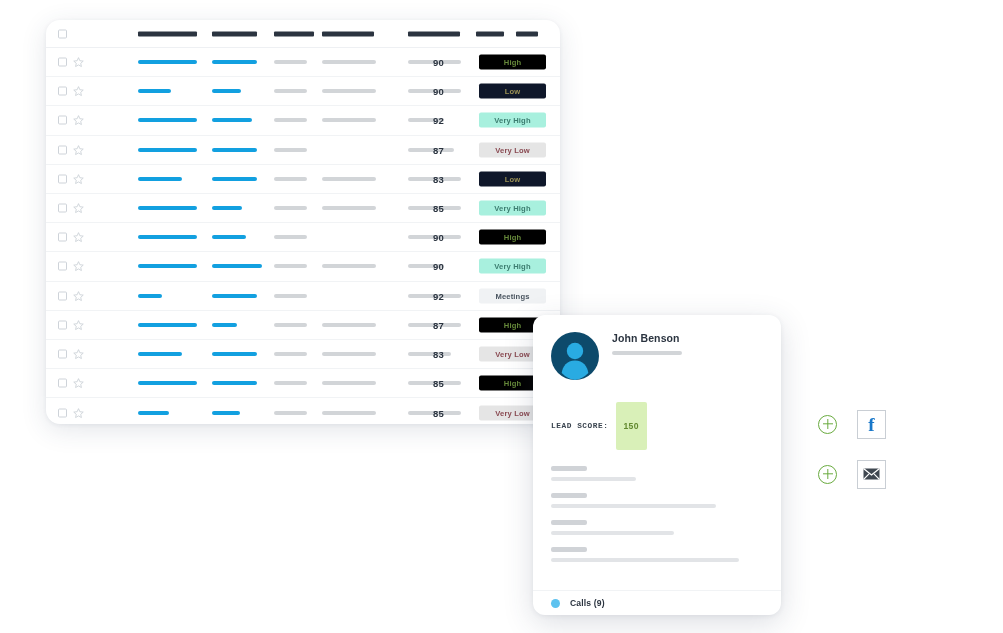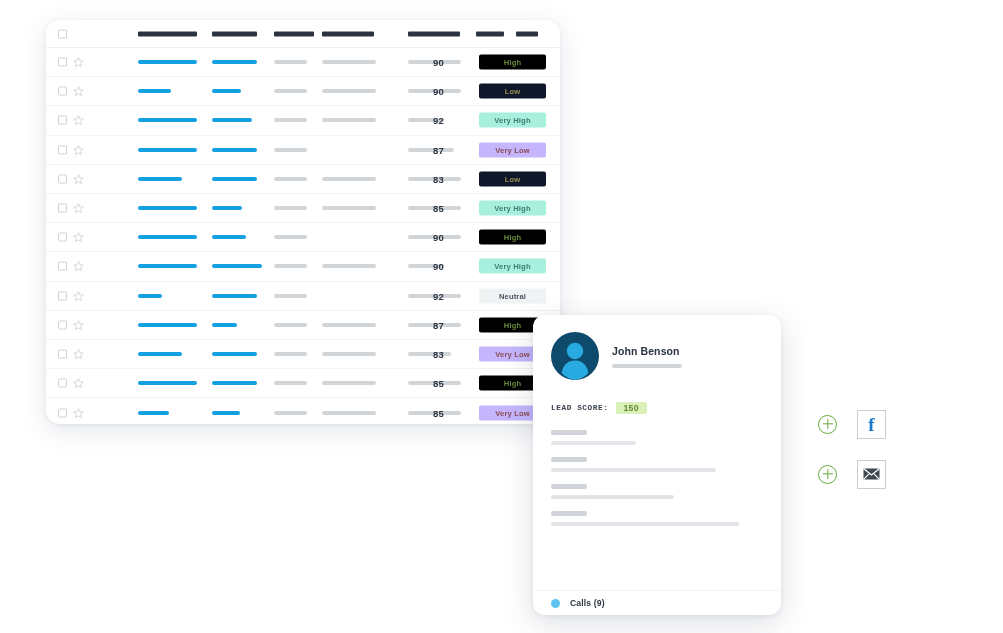--- a/index.html
+++ b/index.html
@@ -51,43 +51,43 @@
   }
   .badge {
     position: absolute; right: 14px; top: 50%; transform: translateY(-50%);
     width: 67px; height: 15px; line-height: 15px;
     text-align: center; font-size: 7.6px; font-weight: bold;
     border-radius: 2px; letter-spacing: .15px;
   }
   .bg-vhigh  { background: #a8f0de; color: #3c7d70; }
   .bg-high   { background: #000000; color: #66893a; }
   .bg-low    { background: #0f172a; color: #9a9054; }
-  .bg-vlow   { background: #c4b5fd; color: #8a4a52; }
+  .bg-vlow   { background: #e5e5e5; color: #8a4a52; }
   .bg-neutral{ background: #f0f2f4; color: #4a5560; }
 
   
   .contact-card {
     position: absolute; left: 533px; top: 315px;
     width: 248px; height: 300px;
     background: #ffffff; border-radius: 12px;
     box-shadow: 0 8px 30px rgba(45,60,90,.17), 0 1px 5px rgba(45,60,90,.08);
     overflow: hidden;
   }
   .cc-top { padding: 17px 18px 0 18px; }
-  .cc-head { display: flex; align-items: center; gap: 13px; }
+  .cc-head { display: flex; align-items: flex-start; gap: 13px; }
   .avatar { width: 48px; height: 48px; border-radius: 50%; background: #0d4a6b; position: relative; overflow: hidden; flex: none; }
   .avatar svg { position: absolute; left: 0; top: 0; }
   .cc-name { font-size: 10.5px; font-weight: bold; color: #2b3440; margin-bottom: 7px; letter-spacing: .1px; }
   .cc-sub { width: 70px; height: 4px; border-radius: 2px; background: #d2d5d8; }
 
   .cc-lead { display: flex; align-items: center; gap: 7px; margin-top: 22px; }
   .cc-lead-label { font-size: 7.8px; font-weight: bold; color: #3a444f; letter-spacing: .55px; font-family: Liberation Mono, monospace; }
   .cc-lead-val {
     background: #d9f0b8; color: #62892f; font-size: 8.6px; font-weight: bold;
-    padding: 1px 8px; border-radius: 2px; letter-spacing: .3px;
+    padding: 19px 8px; border-radius: 2px; letter-spacing: .3px;
   }
 
   .cc-lines { margin-top: 16px; }
   .lgrp { margin-bottom: 12px; }
   .lgrp .l1 { height: 5px; border-radius: 2px; background: #d0d3d7; margin-bottom: 6px; }
   .lgrp .l2 { height: 4px; border-radius: 2px; background: #e2e4e7; }
 
   .cc-acts { position: absolute; left: 0; right: 0; bottom: 0; }
   .act {
     height: 25px; display: flex; align-items: center; gap: 10px;
@@ -248,21 +248,21 @@
           <span class="star">
             <svg viewBox="0 0 24 24" width="11" height="11" fill="none" stroke="#ced3d9" stroke-width="2" stroke-linejoin="round">
               <polygon points="12,2.5 15,9.3 22.3,10 16.8,14.9 18.4,22 12,18.3 5.6,22 7.2,14.9 1.7,10 9,9.3"></polygon>
             </svg>
           </span>
           <span class="bar b" style="left: 92px; width: 24px;"></span>
           <span class="bar b" style="left: 166px; width: 45px;"></span>
           <span class="bar g" style="left: 228px; width: 33px;"></span>
           <span class="bar g" style="left: 362px; width: 53px;"></span>
           <span class="score">92</span>
-          <span class="badge bg-neutral">Neutral</span>
+          <span class="badge bg-neutral">Meetings</span>
         </div>
         <div class="trow">
           <span class="cb"></span>
           <span class="star">
             <svg viewBox="0 0 24 24" width="11" height="11" fill="none" stroke="#ced3d9" stroke-width="2" stroke-linejoin="round">
               <polygon points="12,2.5 15,9.3 22.3,10 16.8,14.9 18.4,22 12,18.3 5.6,22 7.2,14.9 1.7,10 9,9.3"></polygon>
             </svg>
           </span>
           <span class="bar b" style="left: 92px; width: 59px;"></span>
           <span class="bar b" style="left: 166px; width: 25px;"></span>

